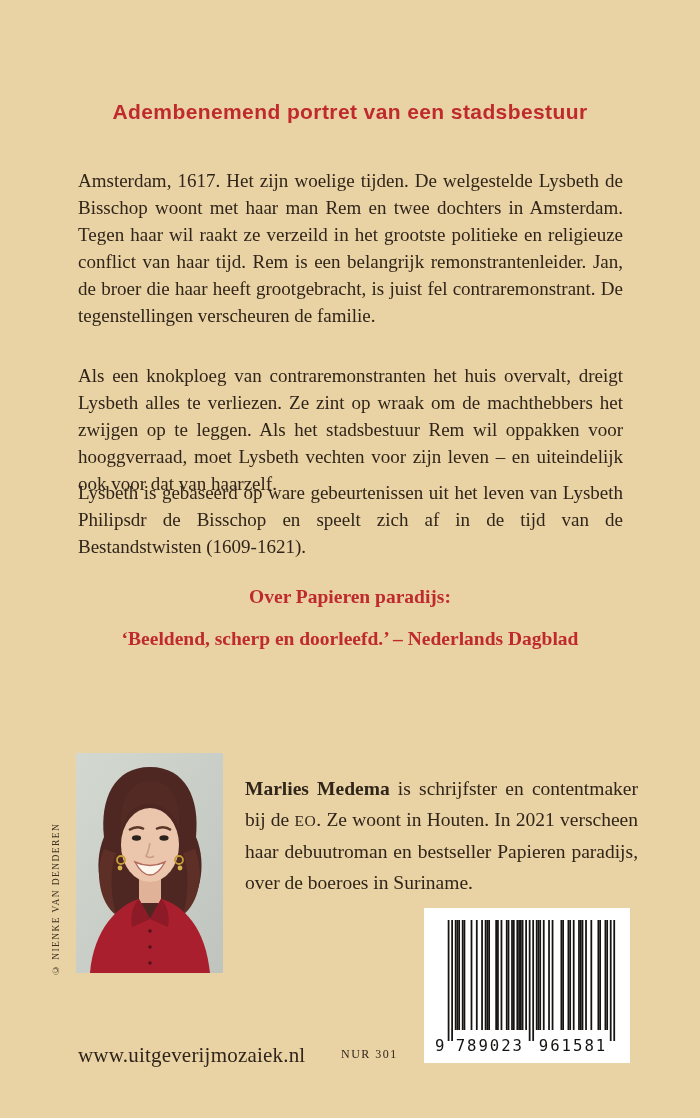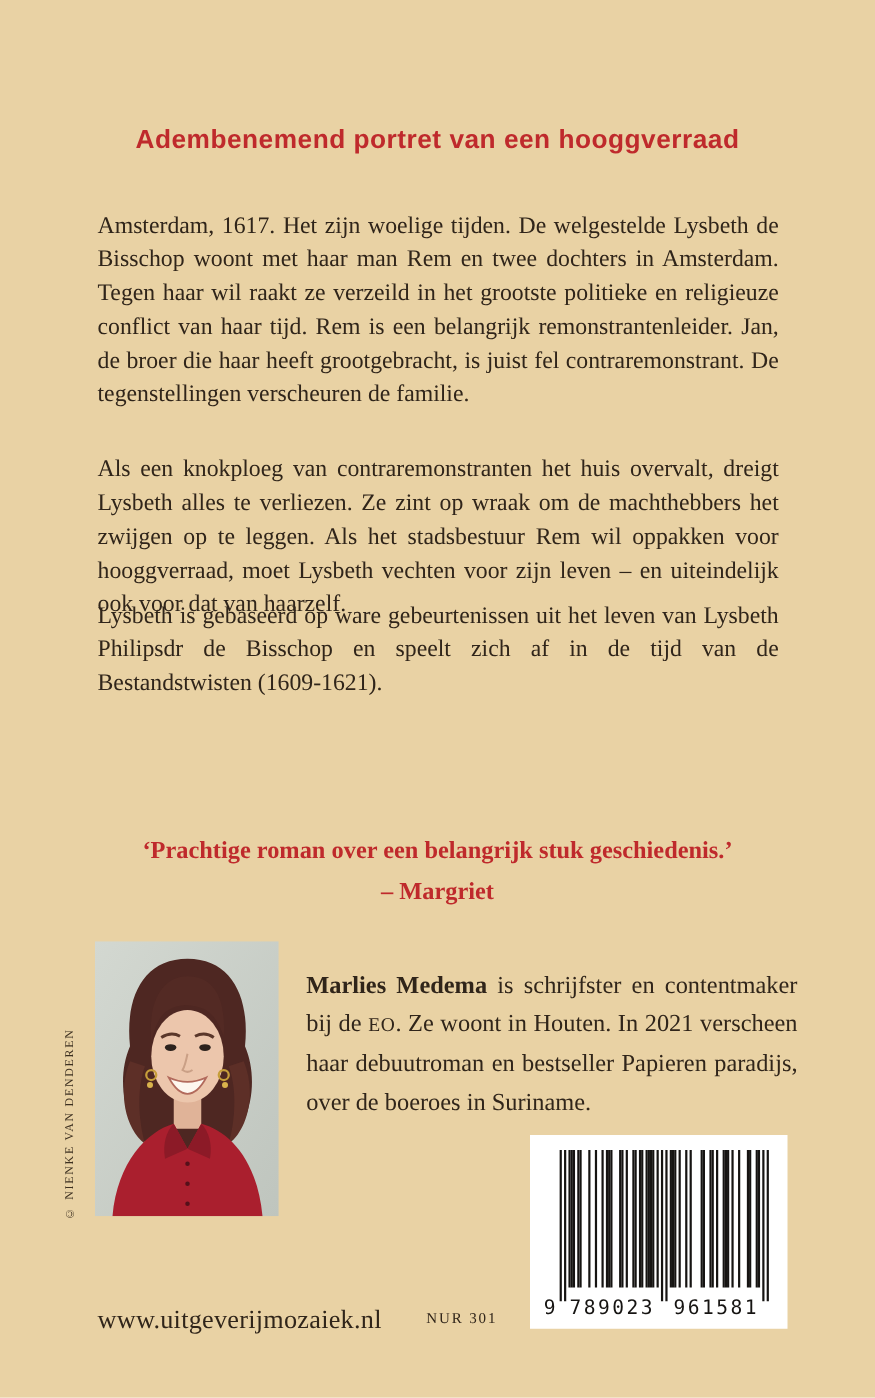--- a/index.html
+++ b/index.html
@@ -82,32 +82,32 @@
   }
   .barcode-box svg{
     position:absolute;left:10px;top:12px;width:186px;height:133px;
   }
 </style>
 </head>
 <body>
 
 <div class="cover">
 
-  <div class="tagline">Adembenemend portret van een hooggverraad</div>
+  <div class="tagline">Adembenemend portret van een stadsbestuur</div>
 
   <p class="body-par par1">Amsterdam, 1617. Het zijn woelige tijden. De welgestelde Lysbeth de Bisschop woont met haar man Rem en twee dochters in Amsterdam. Tegen haar wil raakt ze verzeild in het grootste politieke en religieuze conflict van haar tijd. Rem is een belangrijk remonstrantenleider. Jan, de broer die haar heeft grootgebracht, is juist fel contraremonstrant. De tegenstellingen verscheuren de familie.</p>
 
   <p class="body-par par2">Als een knokploeg van contraremonstranten het huis overvalt, dreigt Lysbeth alles te verliezen. Ze zint op wraak om de machthebbers het zwijgen op te leggen. Als het stadsbestuur Rem wil oppakken voor hooggverraad, moet Lysbeth vechten voor zijn leven – en uiteindelijk ook voor dat van haarzelf.</p>
 
   <p class="body-par par3"><span class="ital">Lysbeth</span><span> is gebaseerd op ware gebeurtenissen uit het leven van Lysbeth Philipsdr de Bisschop en speelt zich af in de tijd van de Bestandstwisten (1609-1621).</span></p>
 
-
-
-  <div class="red-line quote2"><span>‘Prachtige roman over een belangrijk stuk geschiedenis.’</span><br>
-    <span class="ital">– Margriet</span></div>
+  <div class="red-line reviews-heading"><span>Over </span><span class="ital">Papieren paradijs</span><span>:</span></div>
+
+  <div class="red-line quote1"><span>‘Beeldend, scherp en doorleefd.’ – </span><span class="ital">Nederlands Dagblad</span></div>
+
 
   <svg class="photo" viewBox="0 0 147 220" preserveAspectRatio="none">
     <defs>
       <linearGradient id="pbg" x1="0" y1="0" x2="1" y2="1">
         <stop offset="0" stop-color="#d3d8d1"></stop>
         <stop offset="1" stop-color="#bfc5be"></stop>
       </linearGradient>
     </defs>
     <rect x="0" y="0" width="147" height="220" fill="url(#pbg)"></rect>
 

